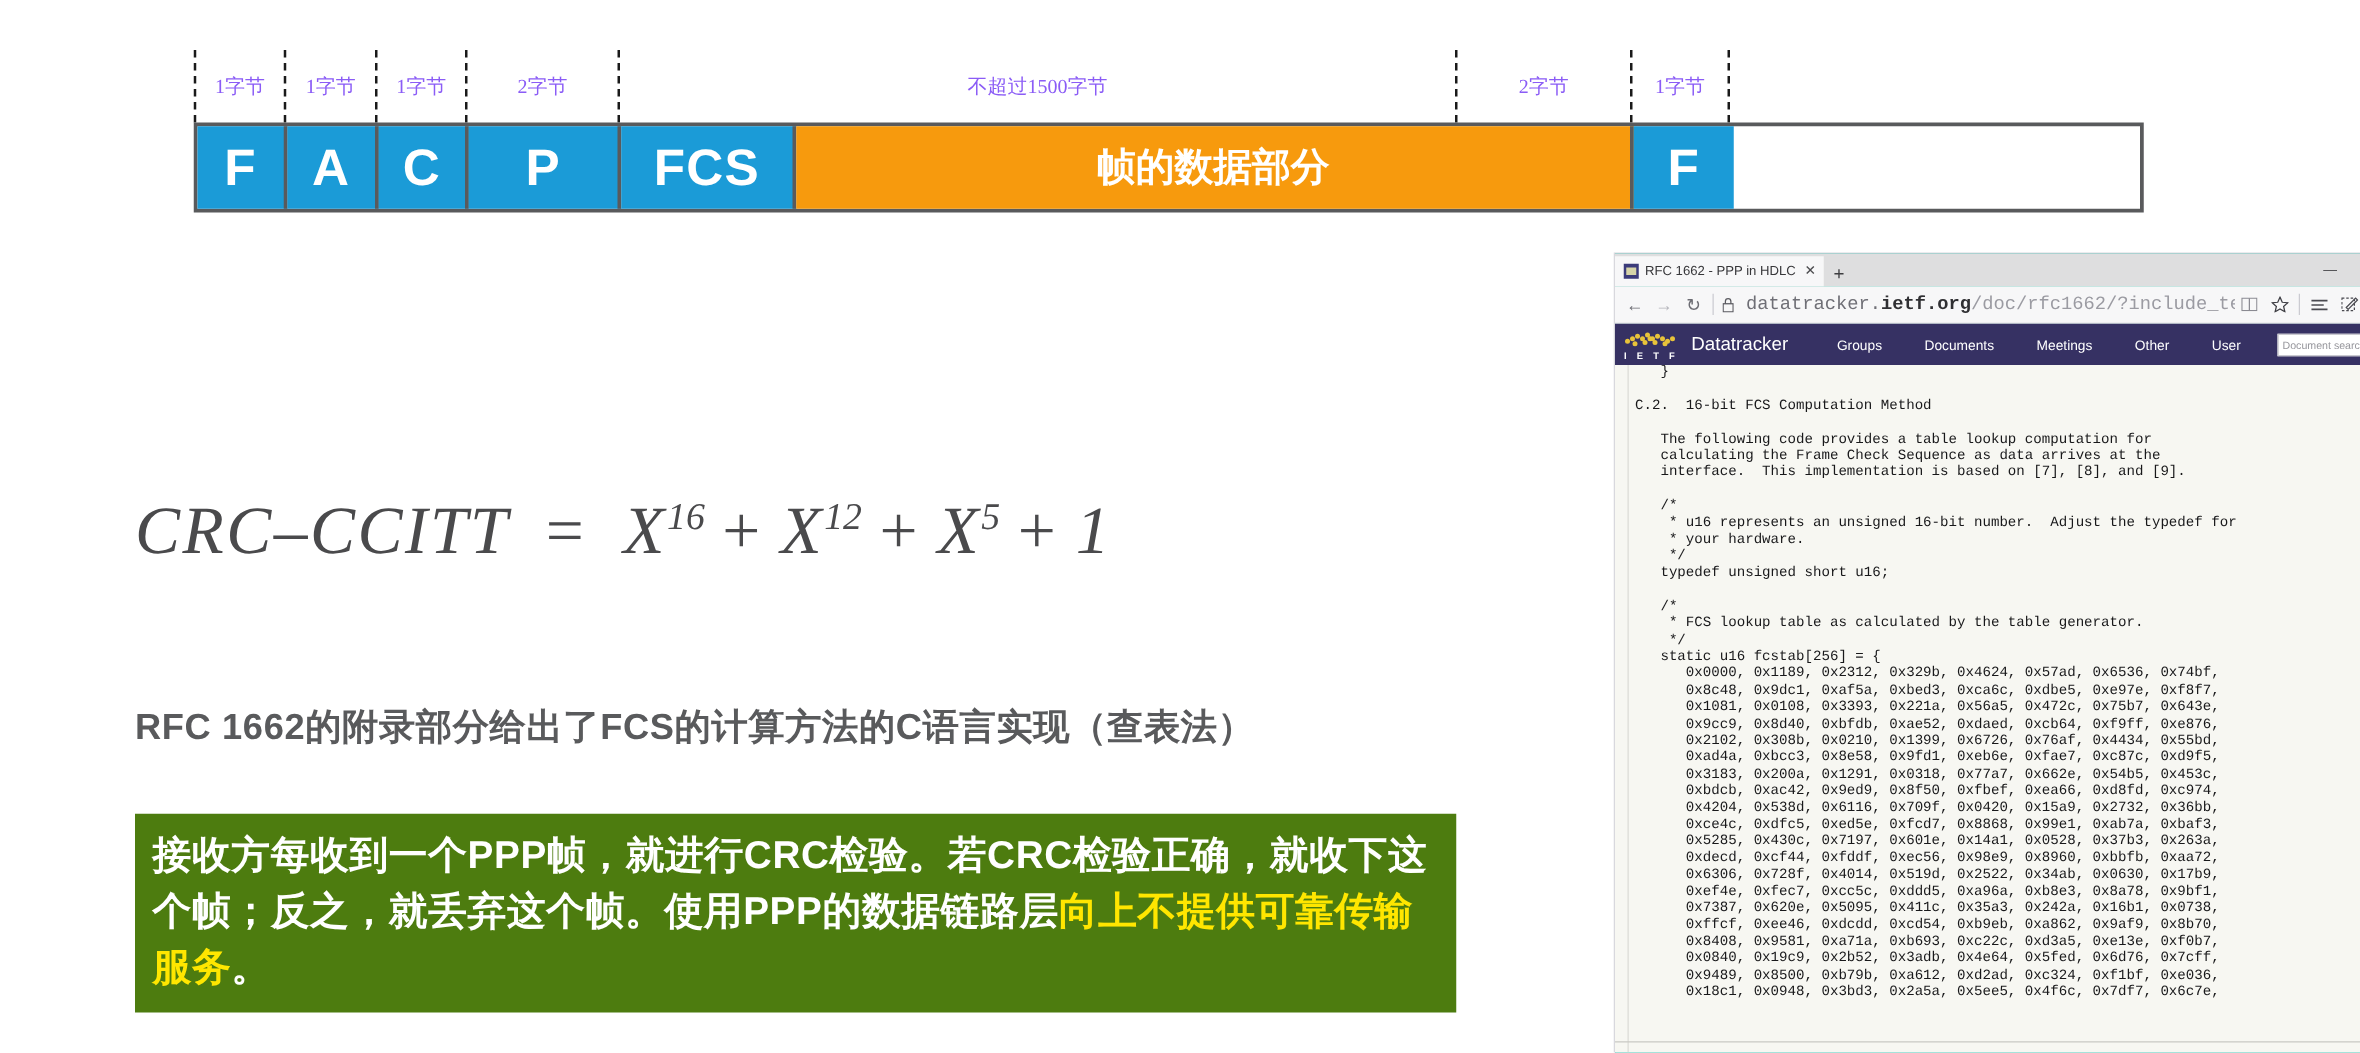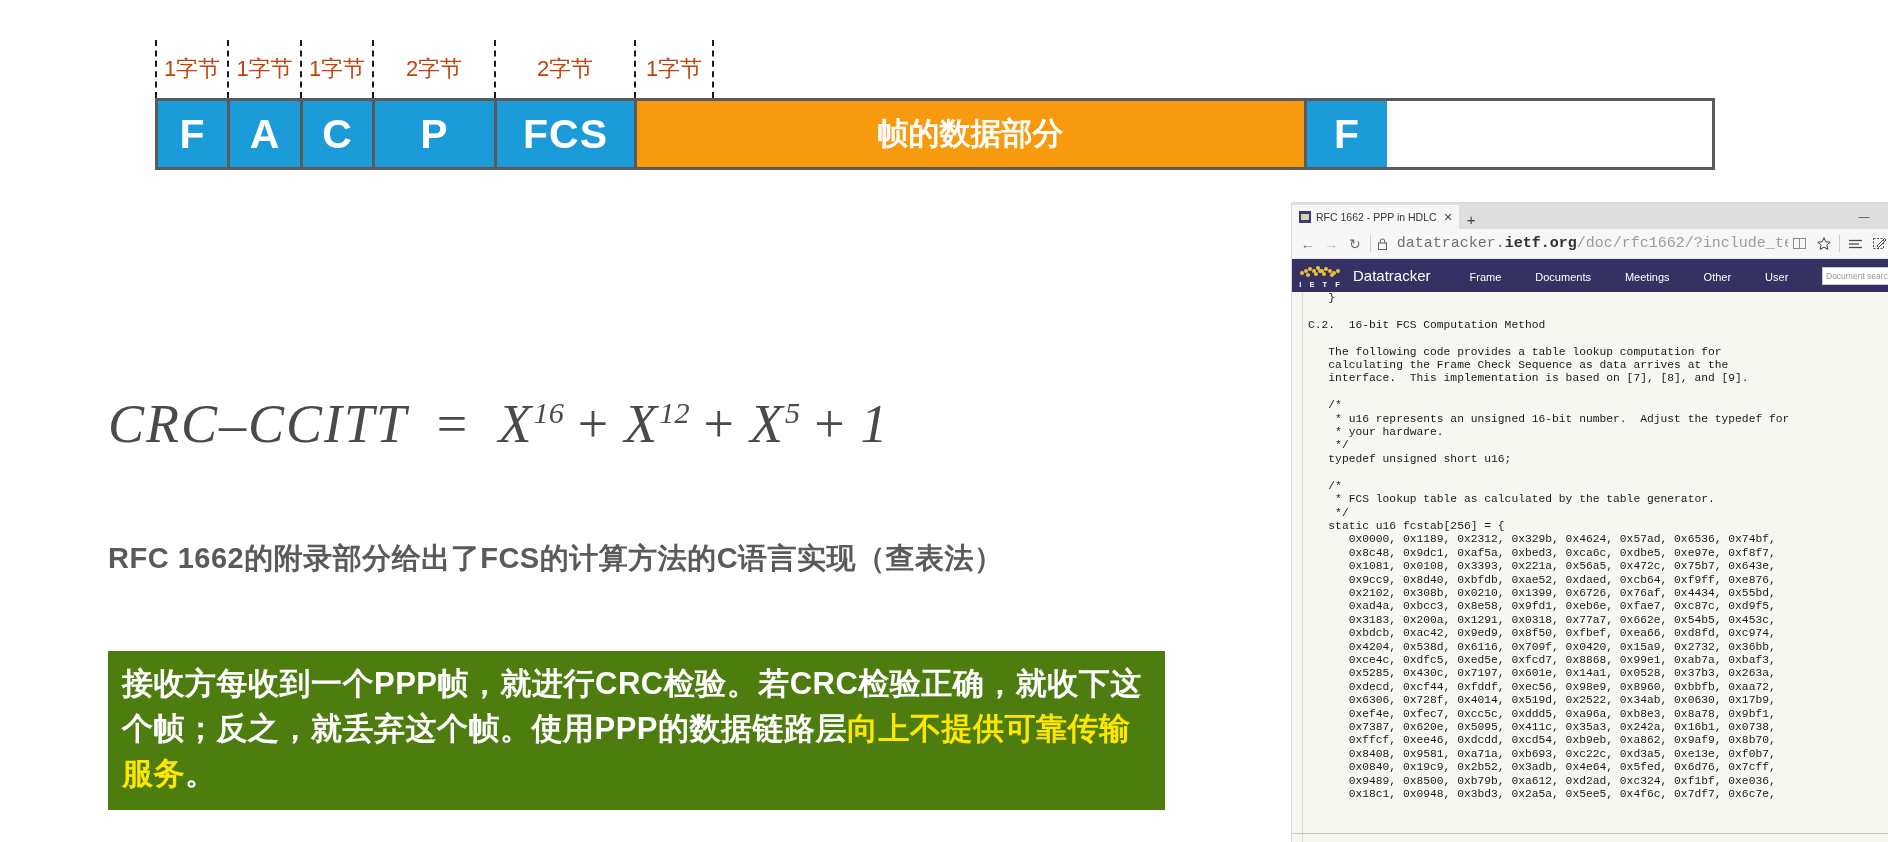--- a/index.html
+++ b/index.html
@@ -56,27 +56,28 @@
   
   .byte-row {
     position: absolute;
     left: 0px; top: 40px;
     height: 58px;
     width: 1560px;
     display: flex;
   }
   .byte-cell {
     position: relative;
-    font-size: 22px;
-    color: #c2410c;
+    font-size: 16px;
+    color: #8b5cf6;
     display: flex;
     align-items: center;
     justify-content: center;
     border-left: 2px dashed #1a1a1a;
     box-sizing: border-box;
+    font-family: Liberation Serif, serif;
   }
   .byte-cell:last-child { border-right: 2px dashed #1a1a1a; }
 
   
   .field-row {
     position: absolute;
     left: 0px; top: 98px;
     height: 72px;
     width: 1560px;
     display: flex;
@@ -106,21 +107,21 @@
     color: #4a4a4c;
     white-space: nowrap;
     letter-spacing: 2px;
   }
   #crc-formula .op { font-style: normal; padding: 0 14px; }
   #crc-formula sup { font-size: 0.56em; vertical-align: super; letter-spacing: 0; }
 
   
   #rfc-heading {
     position: absolute;
-    left: 108px; top: 539px;
+    left: 108px; top: 562px;
     font-size: 29px;
     font-weight: bold;
     color: #595a5c;
     white-space: nowrap;
     letter-spacing: 0.5px;
   }
 
   
   #callout {
     position: absolute;
@@ -332,20 +333,21 @@
 <body>
 
 <div id="frame-diagram">
 
 
   <div class="byte-row" id="byte-row">
       <div class="byte-cell" style="flex: 0 0 72px;">1字节</div>
       <div class="byte-cell" style="flex: 0 0 73px;">1字节</div>
       <div class="byte-cell" style="flex: 0 0 72px;">1字节</div>
       <div class="byte-cell" style="flex: 0 0 122px;">2字节</div>
+      <div class="byte-cell" style="flex: 0 0 670px;">不超过1500字节</div>
       <div class="byte-cell" style="flex: 0 0 140px;">2字节</div>
       <div class="byte-cell" style="flex: 0 0 80px;">1字节</div>
     </div>
 
   <div class="field-row" id="field-row">
       <div class="field-cell latin" style="flex: 0 0 72px; background: rgb(27, 155, 215);">F</div>
       <div class="field-cell latin" style="flex: 0 0 73px; background: rgb(27, 155, 215);">A</div>
       <div class="field-cell latin" style="flex: 0 0 72px; background: rgb(27, 155, 215);">C</div>
       <div class="field-cell latin" style="flex: 0 0 122px; background: rgb(27, 155, 215);">P</div>
       <div class="field-cell latin" style="flex: 0 0 140px; background: rgb(27, 155, 215);">FCS</div>
@@ -445,21 +447,21 @@
           <i style="left: 14px; top: 7px;"></i>
           <i style="left: 22px; top: 7px;"></i>
           <i style="left: 30px; top: 8px;"></i>
           <i style="left: 36px; top: 4px;"></i>
           <i style="left: 18px; top: 4px;"></i>
         </div>
       <div class="letters">I E T F</div>
     </div>
     <div class="ietf-nav" id="ietf-nav">
       <a class="brand">Datatracker</a>
-    <a>Frame</a>
+    <a>Groups</a>
         <a>Documents</a>
         <a>Meetings</a>
         <a>Other</a>
         <a>User</a>
       </div>
     <div class="ietf-search">Document search</div>
   </div>
 
   <div class="doc-pane">
     <div class="left-rule"></div>

